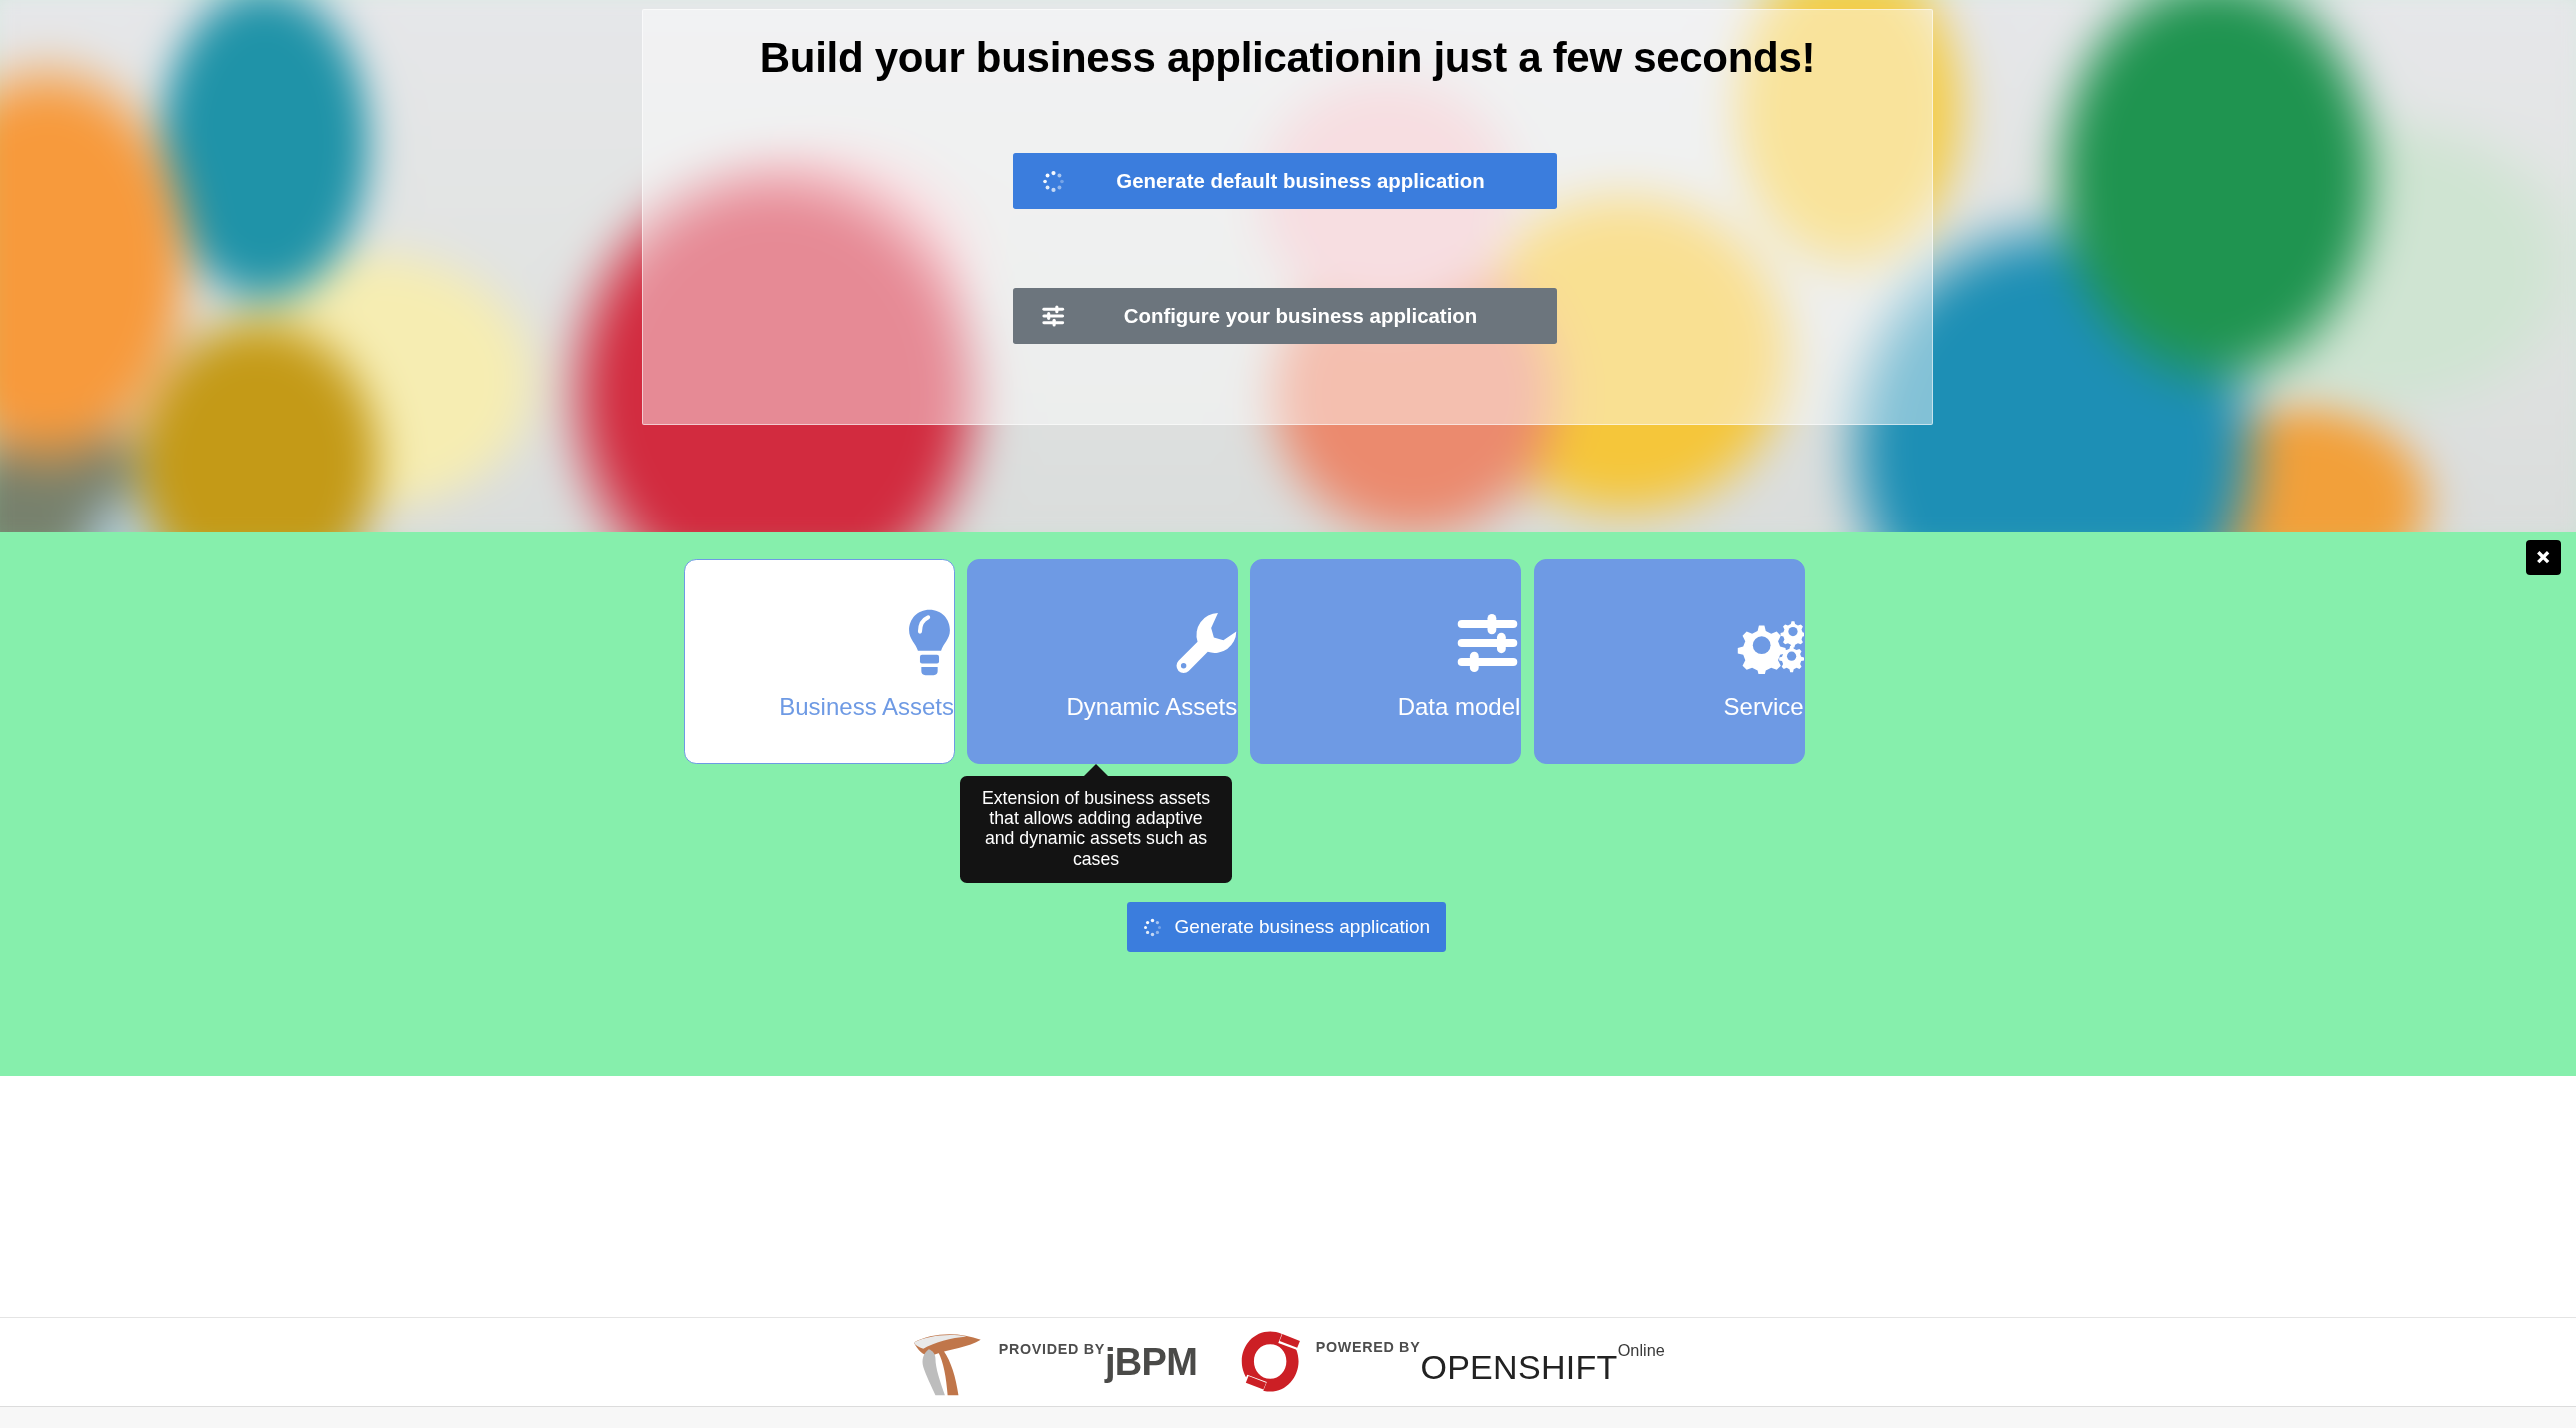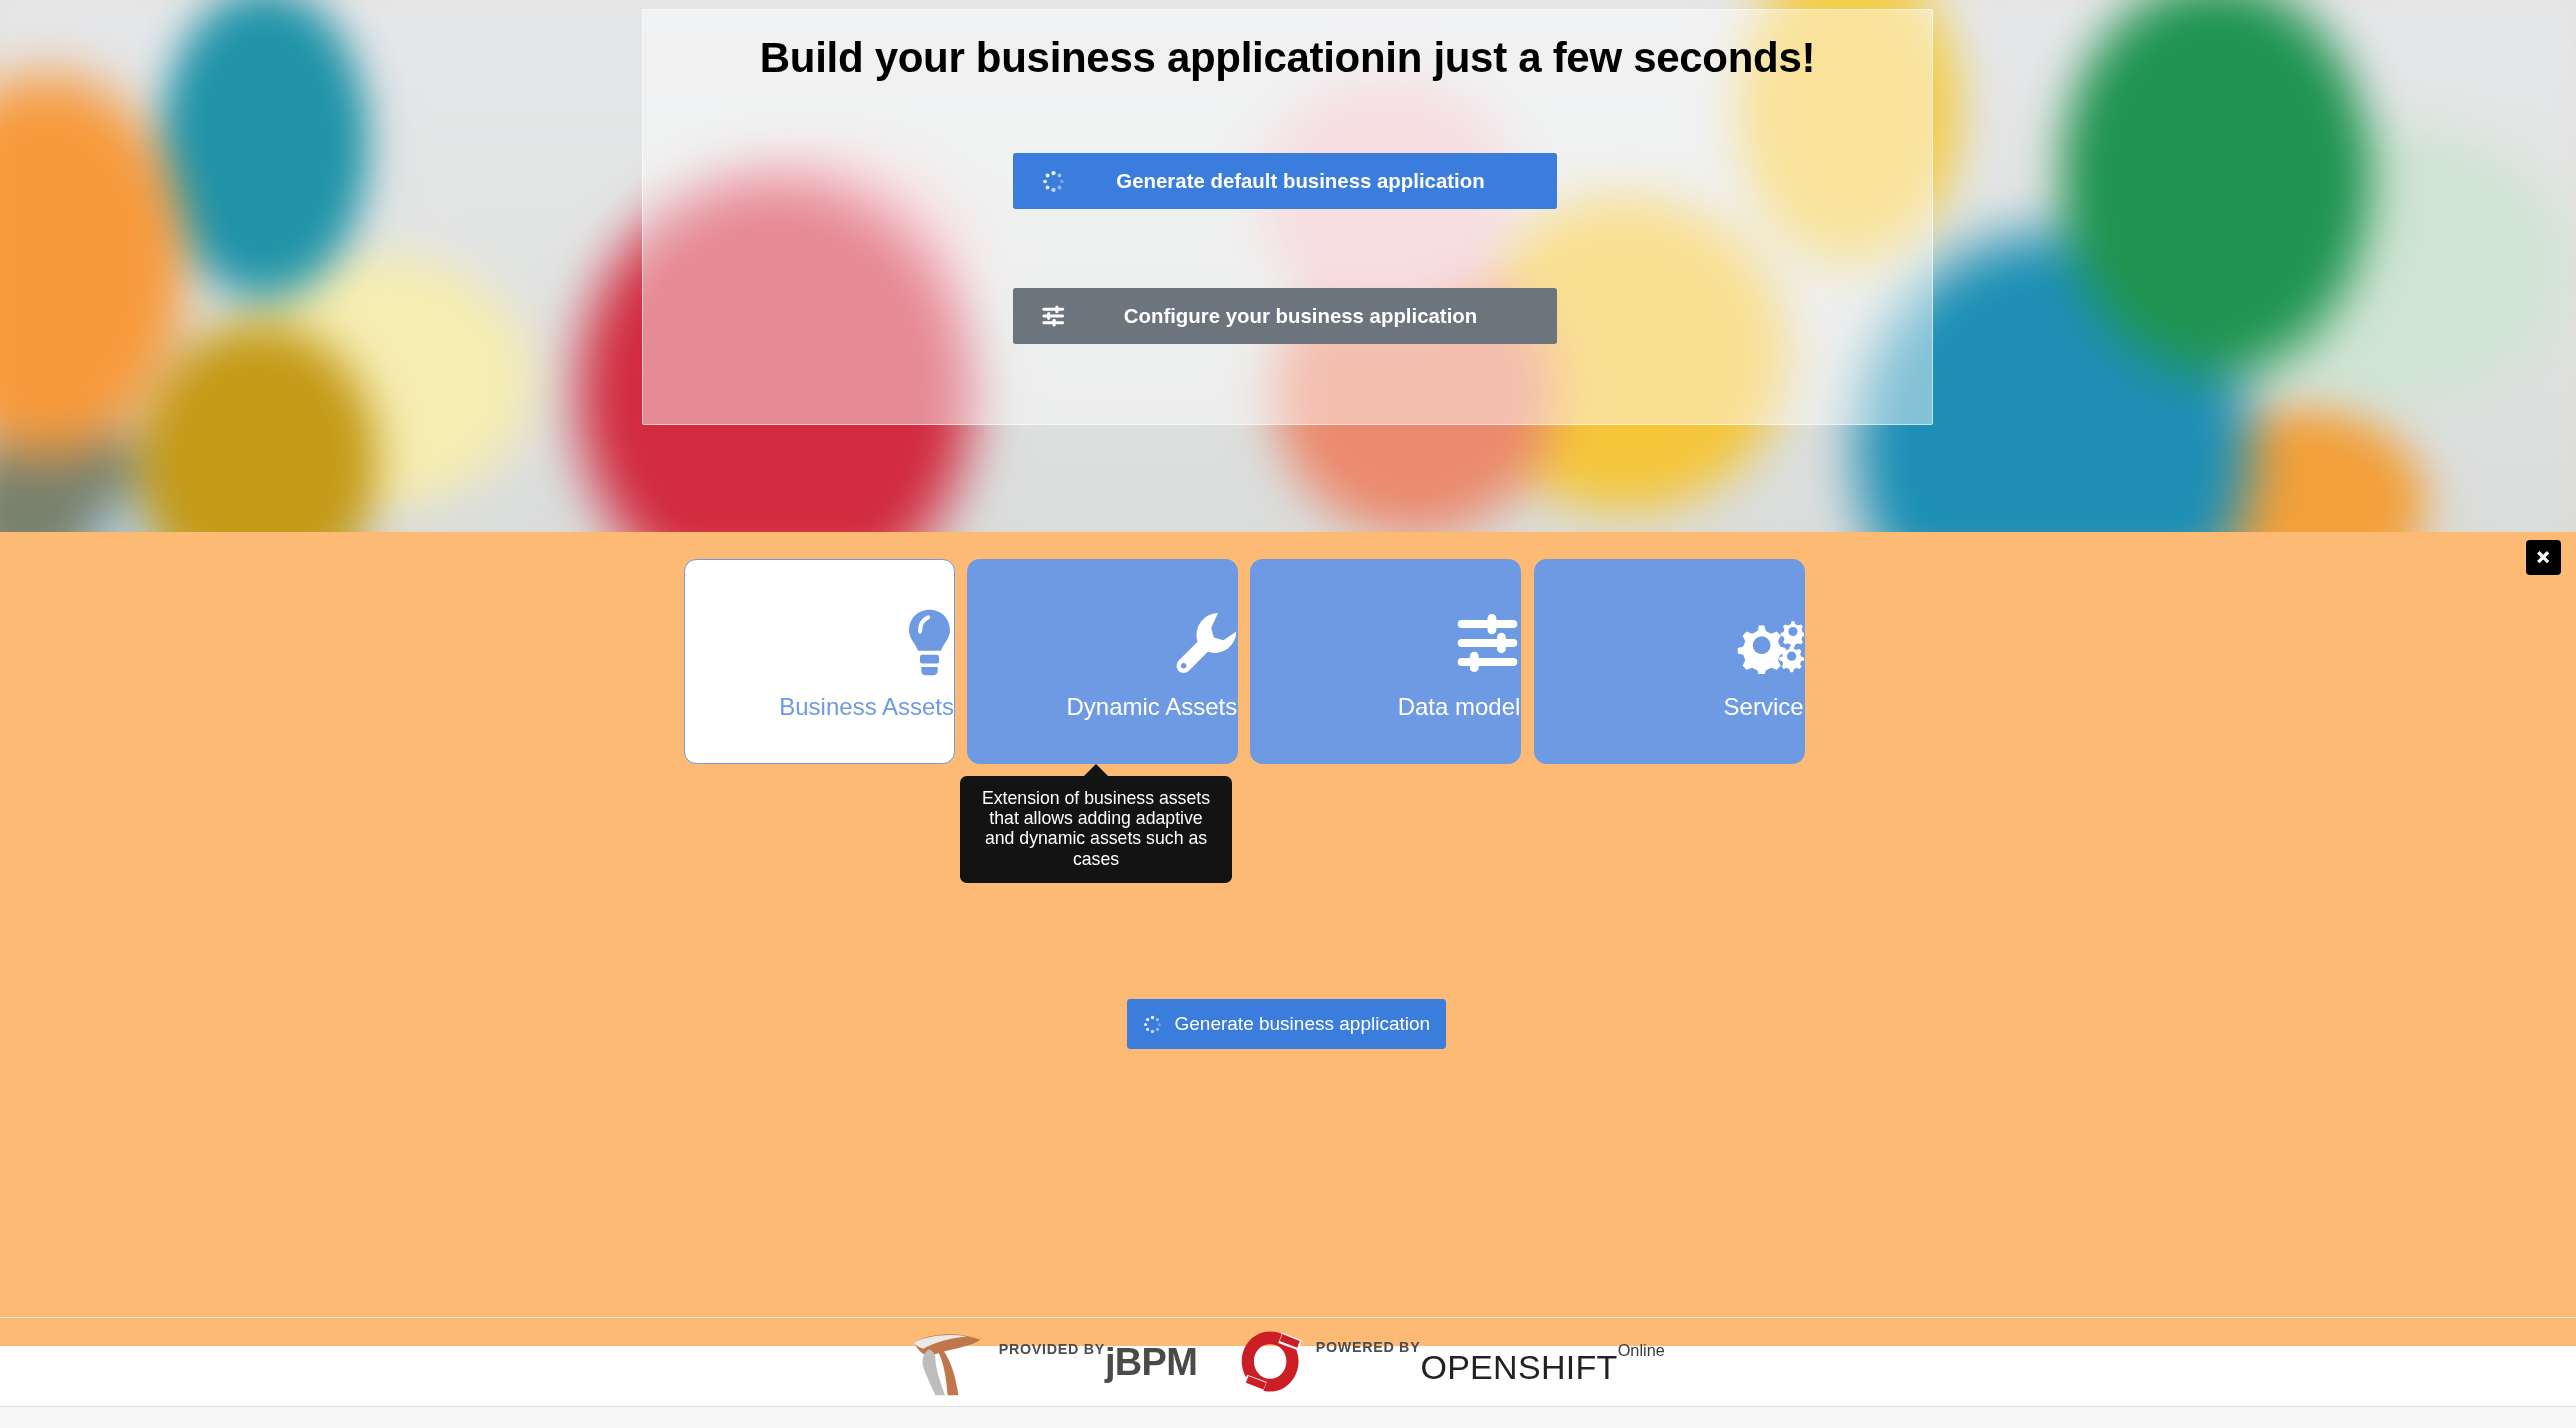--- a/index.html
+++ b/index.html
@@ -2,21 +2,21 @@
 <html style="font-size:11px"><head>
 <meta charset="utf-8">
 <style>
   * { box-sizing: border-box; margin: 0; padding: 0; }
   html, body {
     width: 2576px; height: 1429px;
     background: #ffffff;
     font-family: "Liberation Sans", sans-serif;
     overflow: hidden;
   }
-  #root { position: relative; width: 2576px; height: 1346px; background:#fdba74; }
+  #root { position: relative; width: 2576px; height: 1076px; background:#86efac; }
 
   
   .hero {
     position: absolute; left: 0; top: 0; width: 2576px; height: 532px;
     overflow: hidden;
   }
   .hero-photo {
     position: absolute; inset: -27px;
     filter: blur(17.7px);
     background-color: #e3e4e6;
@@ -101,21 +101,21 @@
   }
   .tooltip:before {
     content: ""; position: absolute; left: 50%; top: -11.6px;
     transform: translateX(-50%);
     border-left: 12.2px solid transparent; border-right: 12.2px solid transparent;
     border-bottom: 12.2px solid #131313;
   }
 
   
   .gen-btn {
-    position: absolute; left: 1127px; top: 999px;
+    position: absolute; left: 1127px; top: 902px;
     height: 50px; padding: 0 16.3px; border: none; border-radius: 3.4px;
     background: #3b7ddd; color: #fff; cursor: pointer;
     display: flex; align-items: center; gap: 12.2px;
     font-size: 19px; font-family: "Liberation Sans", sans-serif;
   }
 
   
   .stepper { position: absolute; left: 0; top: 1006px; width: 2576px; height: 170px; }
 
   

